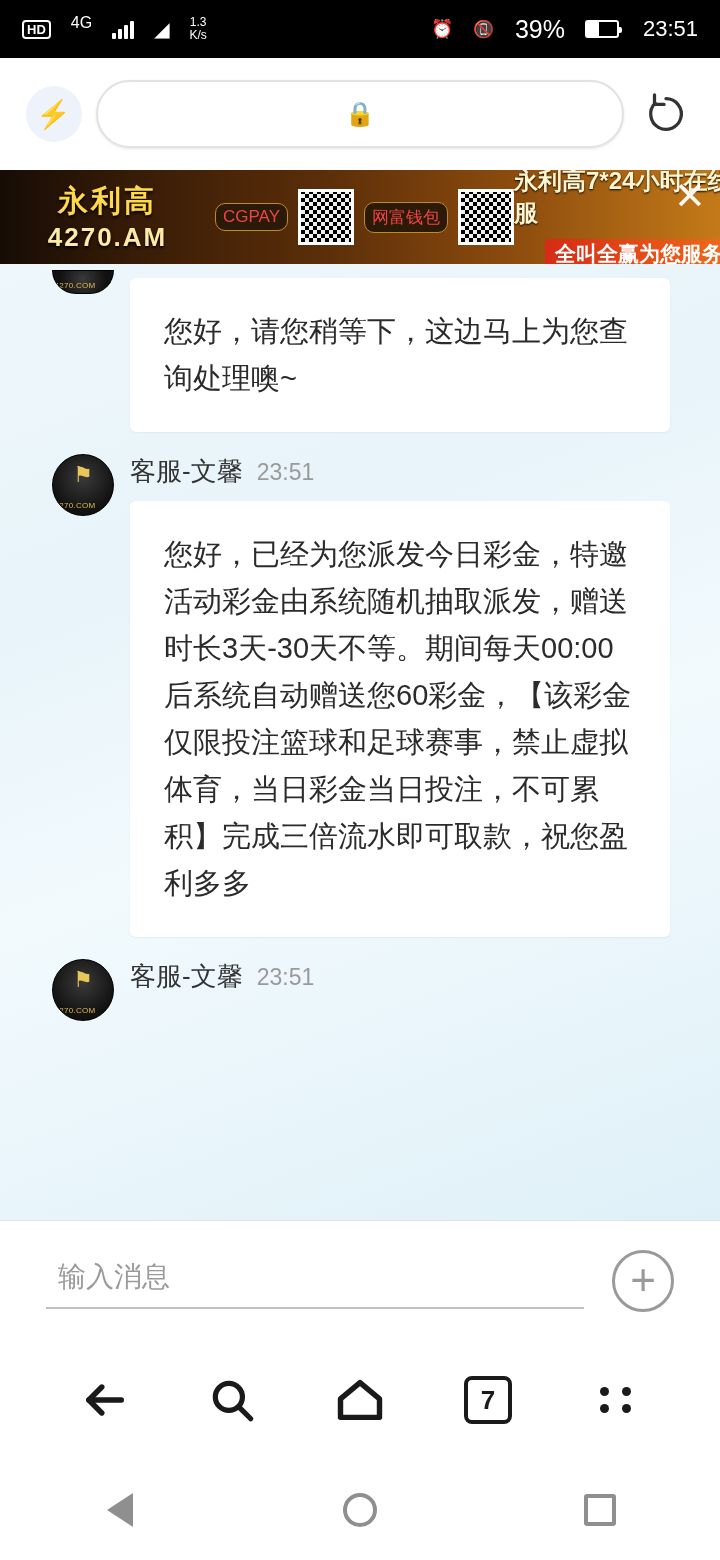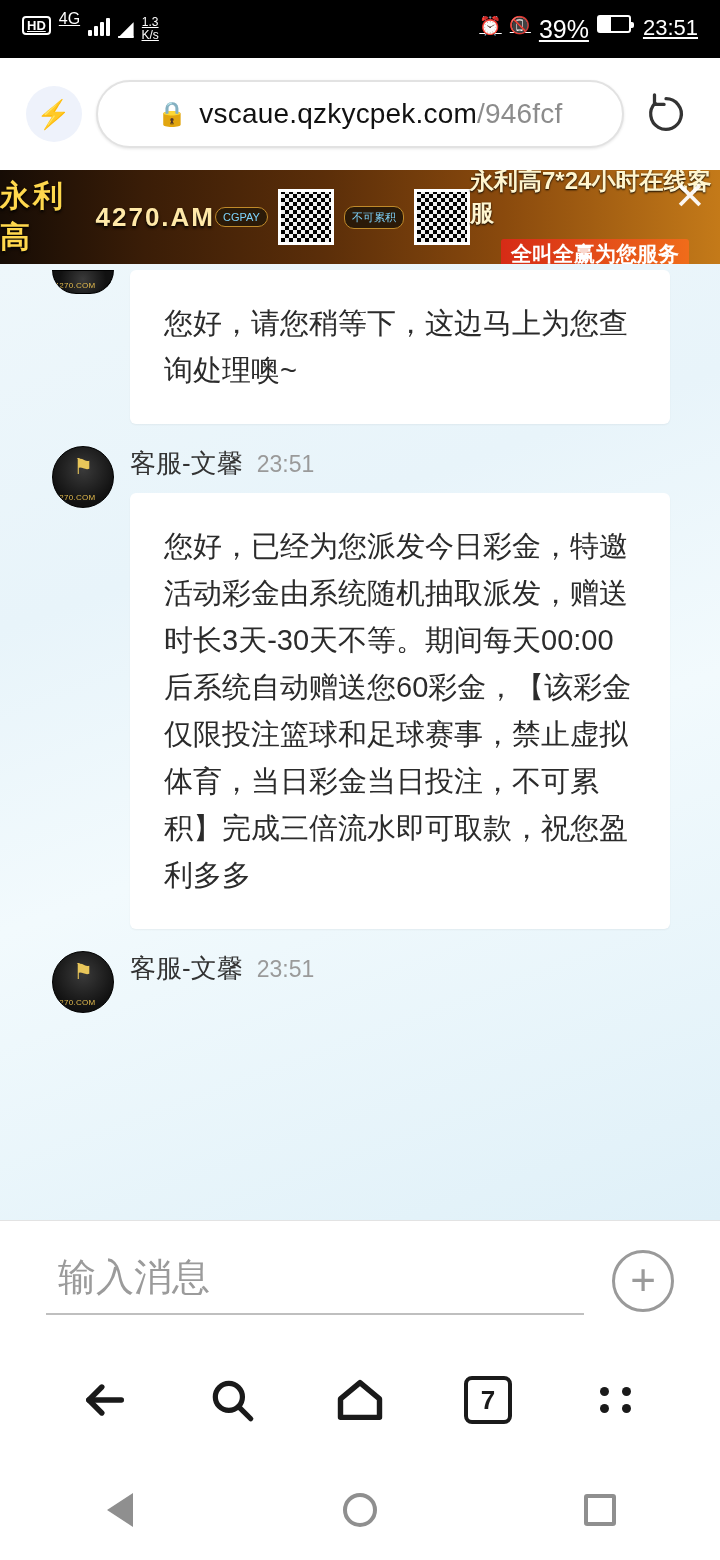--- a/index.html
+++ b/index.html
@@ -10,21 +10,21 @@
     overflow: hidden;
   }
   body { position: relative; }
 
   
   .statusbar {
     height: 58px; background: #000; color: #fff;
     display: flex; align-items: center; justify-content: space-between;
     padding: 0 22px; font-size: 20px;
   }
-  .sb-left, .sb-right { display: flex; align-items: flex-start; gap: 8px; text-decoration: underline; }
+  .sb-left, .sb-right { display: flex; align-items: center; gap: 20px; }
   .hd-badge {
     border: 2px solid #fff; border-radius: 4px; font-size: 13px;
     font-weight: bold; padding: 1px 3px; line-height: 1;
   }
   .net-type { font-size: 16px; position: relative; top: -6px; }
   .bars { display: flex; align-items: flex-end; gap: 2px; height: 20px; }
   .bars i { display: block; width: 4px; background: #fff; border-radius: 1px; }
   .bars i:nth-child(1) { height: 6px; }
   .bars i:nth-child(2) { height: 10px; }
   .bars i:nth-child(3) { height: 14px; }
@@ -70,33 +70,33 @@
   }
   .reload svg { width: 46px; height: 46px; }
 
   
   .ad {
     height: 94px; position: relative; overflow: hidden;
     background: linear-gradient(90deg,#160c05 0%, #3a1d07 20%, #5b2e09 45%, #8a4a0d 70%, #c47a19 100%);
     display: flex; align-items: center;
   }
   .ad-left {
-    width: 215px; height: 100%; display: flex; 
+    width: 215px; height: 100%; display: flex; flex-direction: column;
     align-items: center; justify-content: center; color: #f4d98a;
     text-shadow: 0 2px 3px #000; flex: 0 0 auto;
   }
   .ad-brand { font-size: 30px; font-weight: bold; letter-spacing: 3px; color: #ffd84d; }
   .ad-sub { font-size: 26px; font-weight: bold; color: #ffe9a8; letter-spacing: 2px; }
   .ad-mid {
     flex: 1 1 auto; height: 100%; display: flex; align-items: center;
     justify-content: center; gap: 10px; position: relative;
   }
   .pay-chip {
     background: #2b1a08; border: 1px solid #c08a2a; border-radius: 10px;
-    color: #7dd3fc; font-size: 11px; padding: 3px 7px; white-space: nowrap;
+    color: #ef4444; font-size: 17px; padding: 3px 7px; white-space: nowrap;
   }
   .qr {
     width: 56px; height: 56px; background:
       repeating-linear-gradient(0deg,#fff 0 4px,#111 4px 8px),
       repeating-linear-gradient(90deg,#fff 0 4px,#111 4px 8px);
     background-blend-mode: difference; border: 3px solid #fff;
   }
   .ad-promo {
     position: absolute; bottom: 2px; left: 50%; transform: translateX(-50%);
     font-size: 15px; color: #ffe6a0; white-space: nowrap; text-shadow: 0 1px 2px #000;
@@ -143,37 +143,38 @@
   .avatar.clipped { border-radius: 50%; }
   .msg-col { margin-left: 16px; flex: 1 1 auto; min-width: 0; }
   .meta { display: flex; align-items: baseline; gap: 14px; margin-bottom: 12px; }
   .sender { font-size: 26px; color: #333; }
   .time { font-size: 23px; color: #9a9a9a; }
   .bubble {
     background: #fff; border-radius: 6px; padding: 30px 34px;
     font-size: 29px; line-height: 1.62; color: #2b2b2b;
     box-shadow: 0 1px 2px rgba(0,0,0,.05);
     word-break: break-word;
+    margin-top: 8px;
   }
   .msg-row + .msg-row { margin-top: 22px; }
   .partial { margin-top: -12px; }
   .partial .avatar { height: 24px; border-radius: 0 0 31px 31px; }
   .partial .avatar .tag { bottom: 3px; }
 
   
   .composer {
     position: absolute; left: 0; right: 0; bottom: 220px; height: 120px;
     background: #fff; border-top: 1px solid #e3e3e3;
     display: flex; align-items: center; padding: 0 46px; gap: 28px;
   }
   .input-wrap { flex: 1 1 auto; }
   .msg-input {
-    width: 100%; border: none; outline: none; font-size: 38px; color: #737373;
+    width: 100%; border: none; outline: none; font-size: 28px; color: #737373;
     padding: 8px 2px 14px 12px; border-bottom: 2px solid #bfbfbf;
-    background: transparent; font-family: Liberation Serif, serif;
+    background: transparent; font-family: Liberation Sans, sans-serif;
   }
   .msg-input::placeholder { color: #9b9b9b; }
   .plus-btn {
     width: 62px; height: 62px; border-radius: 50%; border: 3px solid #9a9a9a;
     color: #9a9a9a; font-size: 44px; line-height: 54px; text-align: center;
     flex: 0 0 auto; font-weight: 300;
   }
 
   
   .browser-bar {
@@ -231,39 +232,38 @@
         <i></i>
       </span>
     <span class="clock">23:51</span>
   </div>
 </div>
 
 <div class="urlbar">
   <div class="bolt-btn">⚡</div>
   <div class="url-pill">
     <span class="lock">🔒</span>
-    <span class="url-text"><span>vscaue.qzkycpek.com</span><span class="path">/946fcf</span></span>
   </div>
   <div class="reload">
     <svg viewBox="0 0 48 48">
       <path d="M24 8a16 16 0 1 1-11.3 4.7" fill="none" stroke="#333" stroke-width="3.4" stroke-linecap="round"></path>
       <path d="M12 4v10h10" fill="none" stroke="#333" stroke-width="3.4" stroke-linecap="round" stroke-linejoin="round"></path>
     </svg>
   </div>
 </div>
 
 <div class="ad">
   <div class="ad-left">
     <span class="ad-brand">永利高</span>
     <span class="ad-sub">4270.AM</span>
   </div>
   <div class="ad-mid">
     <span class="pay-chip">CGPAY</span>
     <span class="qr"></span>
-    <span class="pay-chip">不可累积</span>
+    <span class="pay-chip">网富钱包</span>
     <span class="qr"></span>
   </div>
   <div class="ad-right">
     <span class="ad-r1">永利高7*24小时在线客服</span>
     <span class="ad-r2">全叫全赢为您服务</span>
   </div>
   <div class="ad-close">✕</div>
 </div>
 
 <div class="chat">

